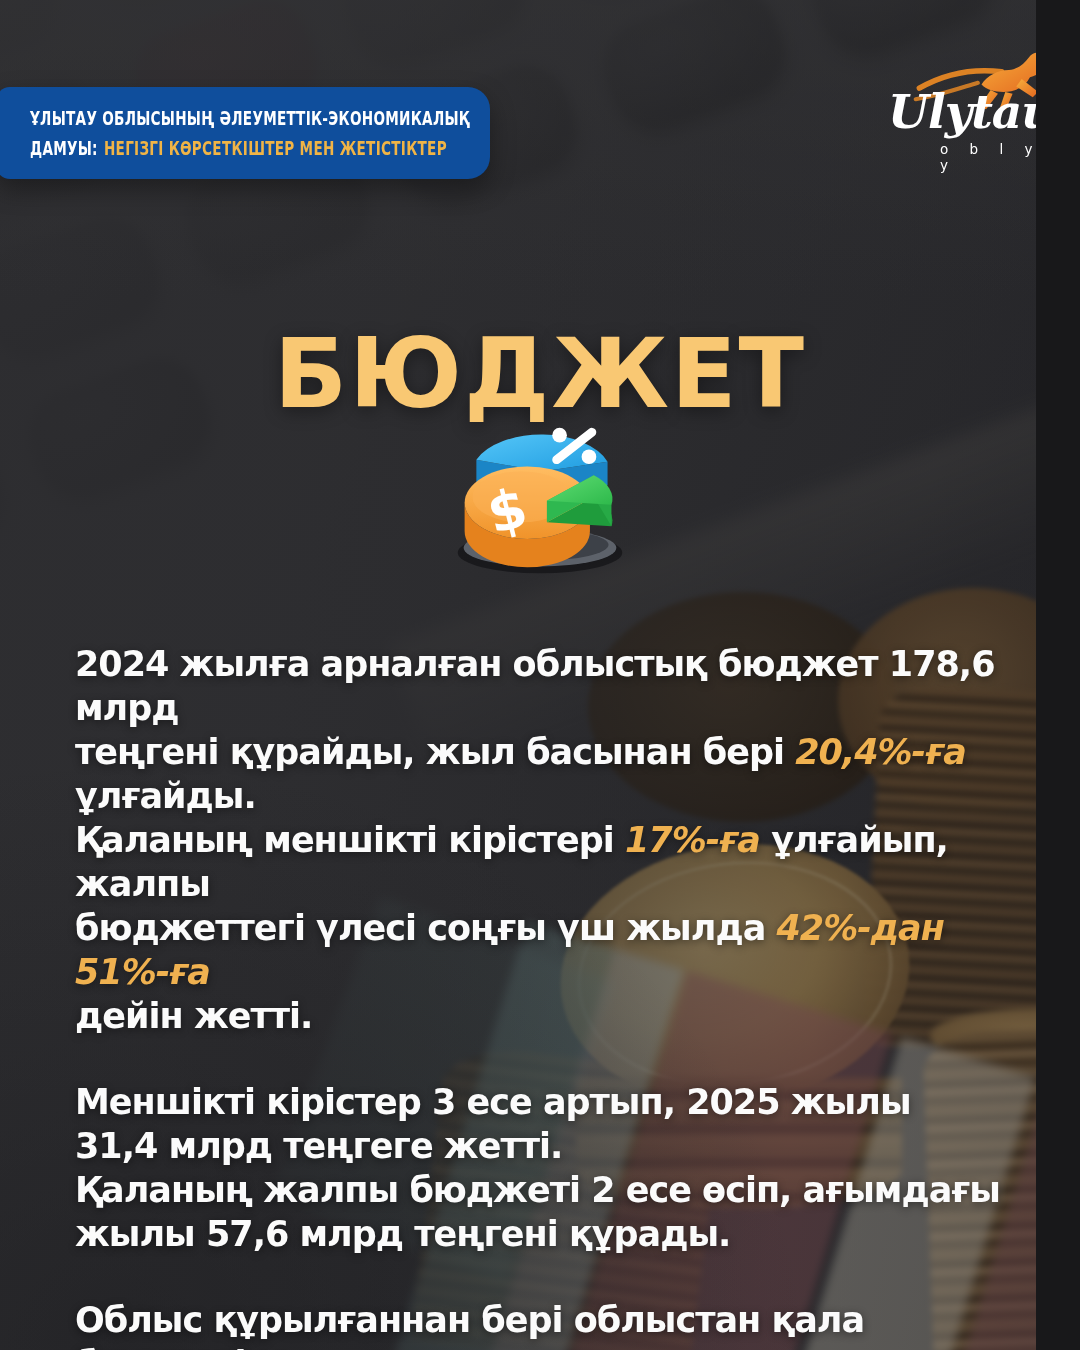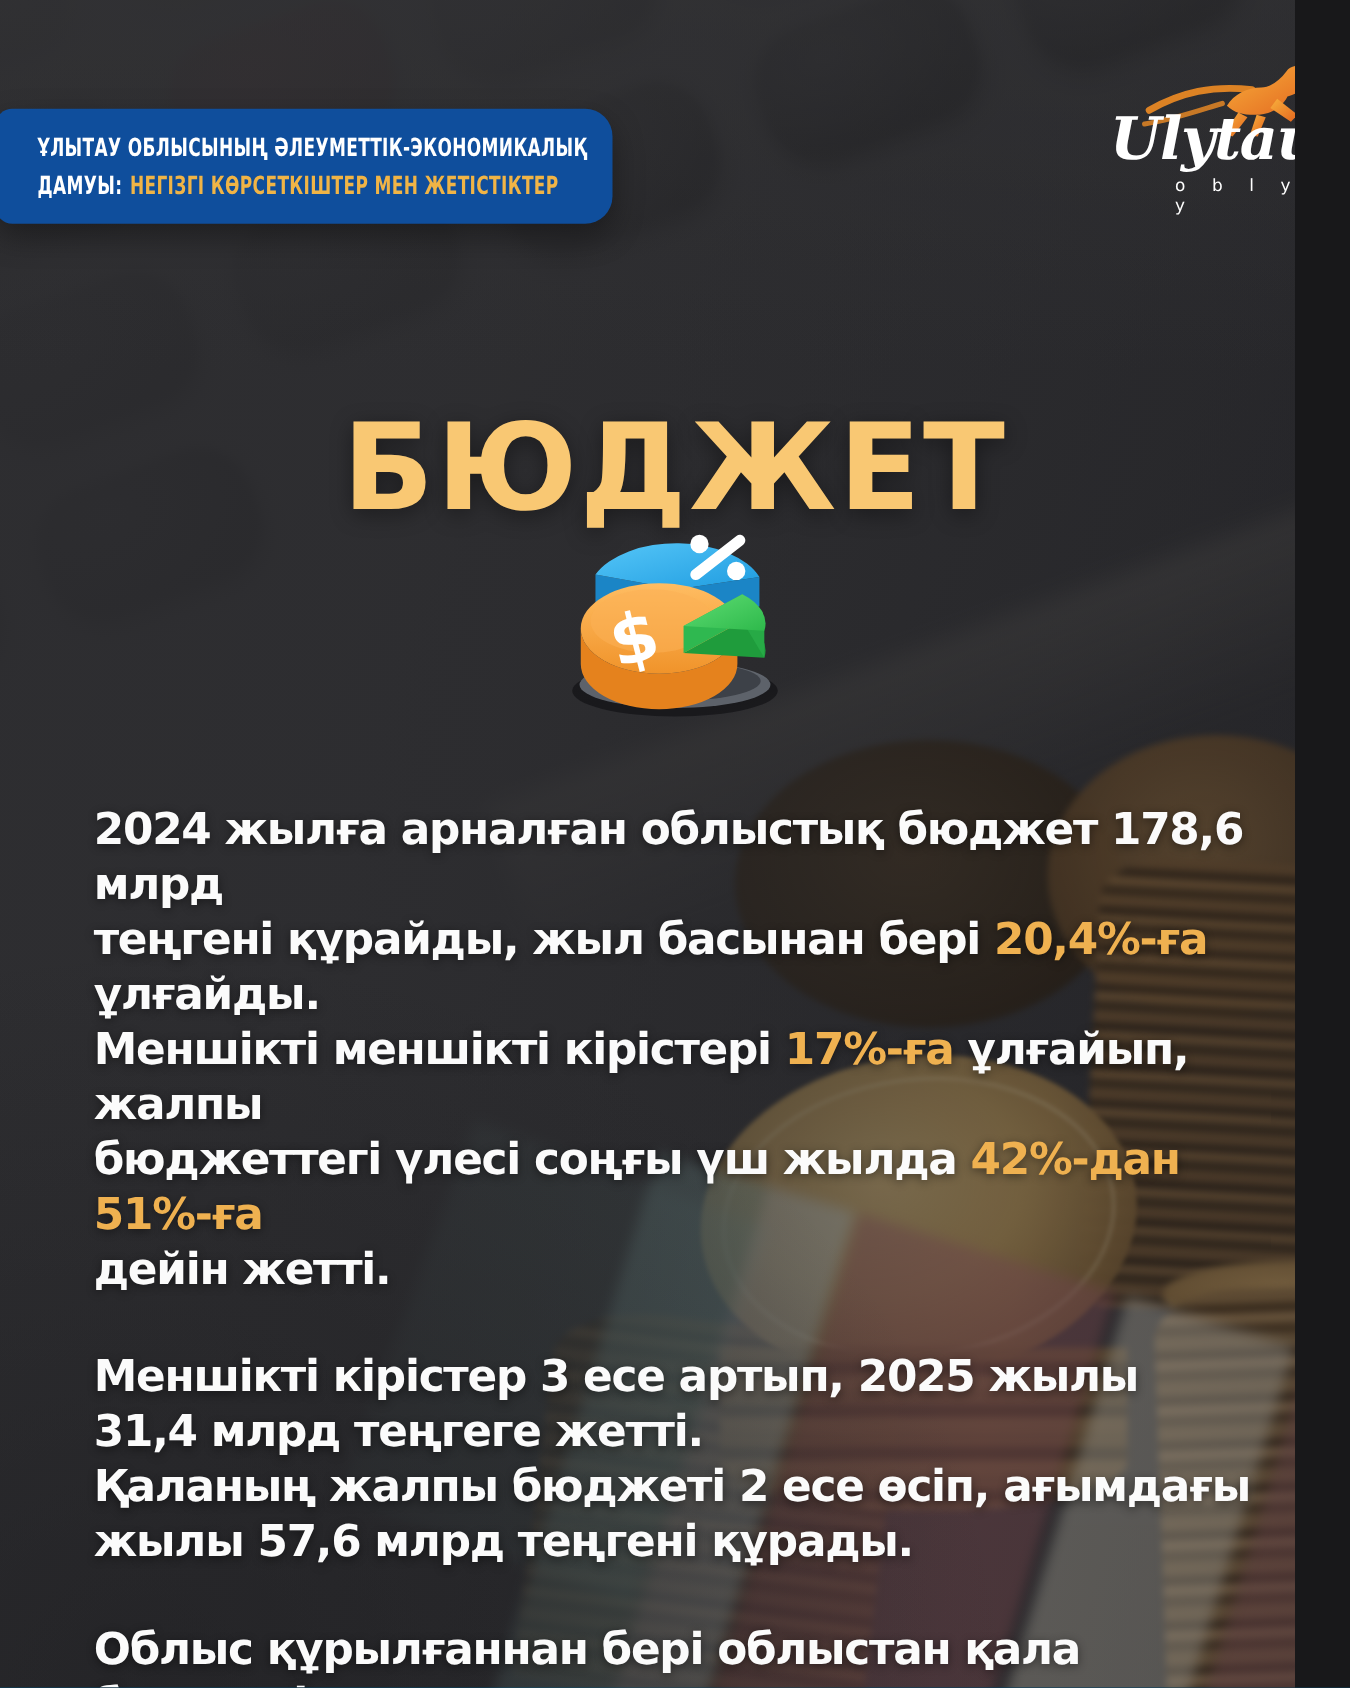--- a/index.html
+++ b/index.html
@@ -90,21 +90,21 @@
   .logo-sub{position:absolute;left:80px;top:95px;font-size:13.5px;color:#ffffff;
     letter-spacing:8.5px;font-weight:normal;}
   .title{left:0;top:270px;width:1080px;text-align:center;
     font-size:96px;font-weight:bold;color:#f9c873;letter-spacing:2px;
     text-shadow:0 4px 18px rgba(0,0,0,.4);margin-top:48px;}
   .pie{left:447px;top:400px;width:186px;height:182px;}
   .content{left:75px;top:642px;width:960px;}
   .content p{margin:0 0 42px 0;font-size:35px;line-height:44px;font-weight:bold;
     color:#fbfbfb;letter-spacing:-1px;white-space:pre-line;
     text-shadow:0 2px 8px rgba(0,0,0,.45);}
-  .content .gold{color:#efb150;}
+  .content .gold{color:#efb150;font-style:italic;}
 </style>
 </head>
 <body>
 
 <div class="poster">
 
   <div class="abs bg-base"></div>
   <div class="abs calc">
     <div class="key"></div>
       <div class="key"></div>
@@ -205,21 +205,21 @@
     <text x="42" y="130" font-size="56" font-weight="bold" fill="#ffffff" transform="rotate(-14 60 110)">$</text>
     <path d="M102,122 L150,96 A56,32 0 0 1 168,126 Z" fill="#1f9c3c"></path>
     <path d="M150,74 L168,104 L168,126 L150,96 Z" fill="#27aa46"></path>
     <path d="M102,100 L150,74 L150,96 L102,122 Z" fill="#2fb850"></path>
     <path d="M102,100 L150,74 A56,32 0 0 1 168,104 Z" fill="url(#gt)"></path>
   </svg>
 
   <div class="abs content">
     <p><span>2024 жылға арналған облыстық бюджет 178,6 млрд
 теңгені құрайды, жыл басынан бері </span><span class="gold">20,4%-ға</span><span> ұлғайды.
-Меншікті меншікті кірістері </span><span class="gold">17%-ға</span><span> ұлғайып, жалпы
+Қаланың меншікті кірістері </span><span class="gold">17%-ға</span><span> ұлғайып, жалпы
 бюджеттегі үлесі соңғы үш жылда </span><span class="gold">42%-дан 51%-ға</span><span>
 дейін жетті.</span></p>
     <p>Меншікті кірістер 3 есе артып, 2025 жылы
 31,4 млрд теңгеге жетті.
 Қаланың жалпы бюджеті 2 есе өсіп, ағымдағы
 жылы 57,6 млрд теңгені құрады.</p>
     <p>Облыс құрылғаннан бері облыстан қала бюджетіне
 даму трансферттері 2,5 есе өсіп, 9 млрд теңгеге
 дейін жеткізілді.</p>
   </div>

